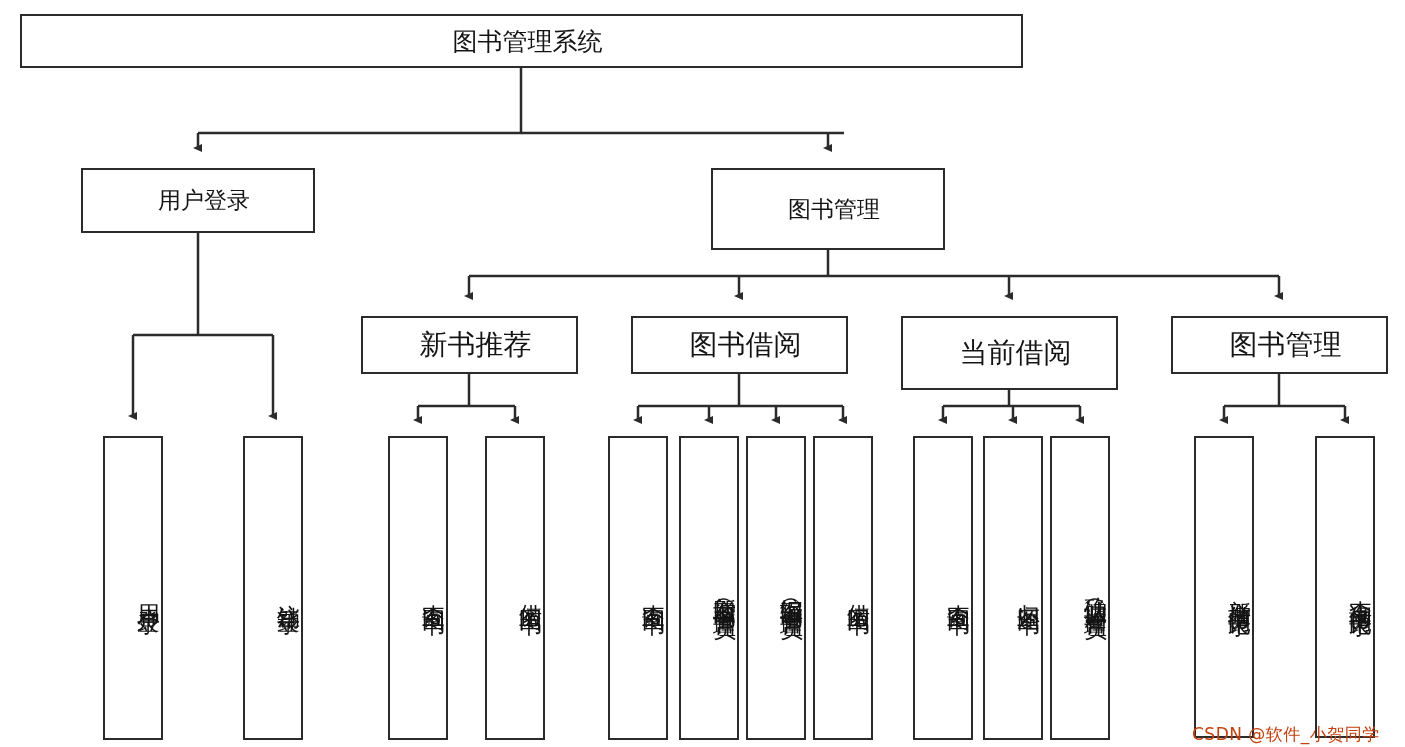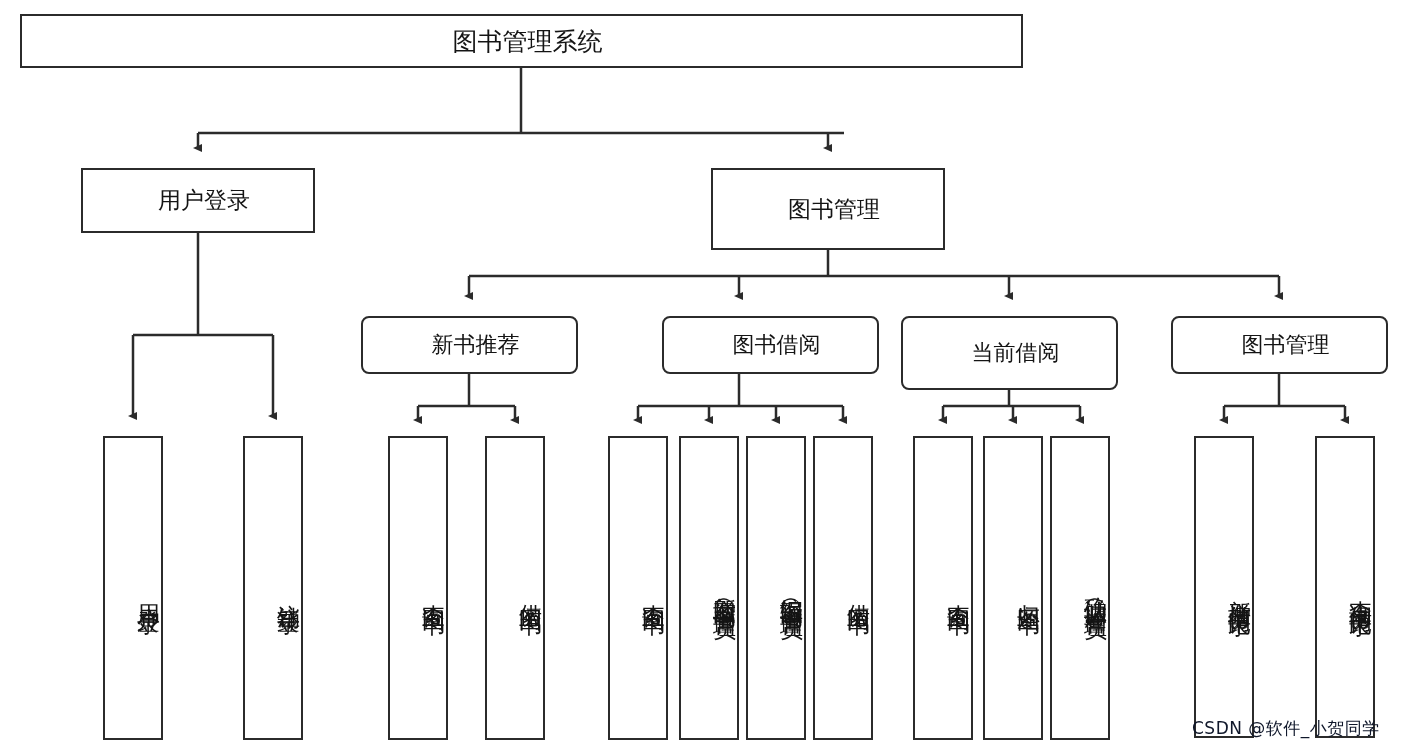--- a/index.html
+++ b/index.html
@@ -38,41 +38,41 @@
     line-height: 1.08;
     padding-left: 12px;
   }
   .node.root {
     font-size: 25px;
   }
   .node.lvl2 {
     font-size: 23px;
   }
   .node.lvl3 {
-    font-size: 22px;
-    border-radius: 8px;
+    font-size: 28px;
   }
   .node.leaf {
     font-size: 23px;
     writing-mode: vertical-rl;
     text-orientation: upright;
     align-items: flex-start;
     justify-content: center;
     padding-top: 8px;
     letter-spacing: 3px;
   }
   .node.leaf .leaf-text {
     display: block;
   }
   .watermark {
     position: absolute;
     font-size: 17px;
-    color: #0f172a;
+    color: #c2410c;
     white-space: nowrap;
     letter-spacing: 0.5px;
+    margin-top: 6px;
   }
 </style>
 </head>
 <body>
 
 <div id="canvas">
 
   <svg class="wires" viewBox="0 0 1405 747" xmlns="http://www.w3.org/2000/svg">
     <defs>
       <marker id="arrow" markerWidth="10" markerHeight="10" refX="5" refY="5" orient="auto" markerUnits="userSpaceOnUse">
@@ -130,21 +130,21 @@
   <div class="node lvl2" style="left: 81px; top: 168px; width: 234px; height: 65px;">
     <span>用户登录</span>
   </div>
   <div class="node lvl2" style="left: 711px; top: 168px; width: 234px; height: 82px;">
     <span>图书管理</span>
   </div>
 
   <div class="node lvl3" style="left: 361px; top: 316px; width: 217px; height: 58px;">
     <span>新书推荐</span>
   </div>
-  <div class="node lvl3" style="left: 631px; top: 316px; width: 217px; height: 58px; margin-left: 31px;">
+  <div class="node lvl3" style="left: 631px; top: 316px; width: 217px; height: 58px;">
     <span>图书借阅</span>
   </div>
   <div class="node lvl3" style="left: 901px; top: 316px; width: 217px; height: 74px;">
     <span>当前借阅</span>
   </div>
   <div class="node lvl3" style="left: 1171px; top: 316px; width: 217px; height: 58px;">
     <span>图书管理</span>
   </div>
 
   <div class="node leaf" style="left: 103px; top: 436px; width: 60px; height: 304px;">

